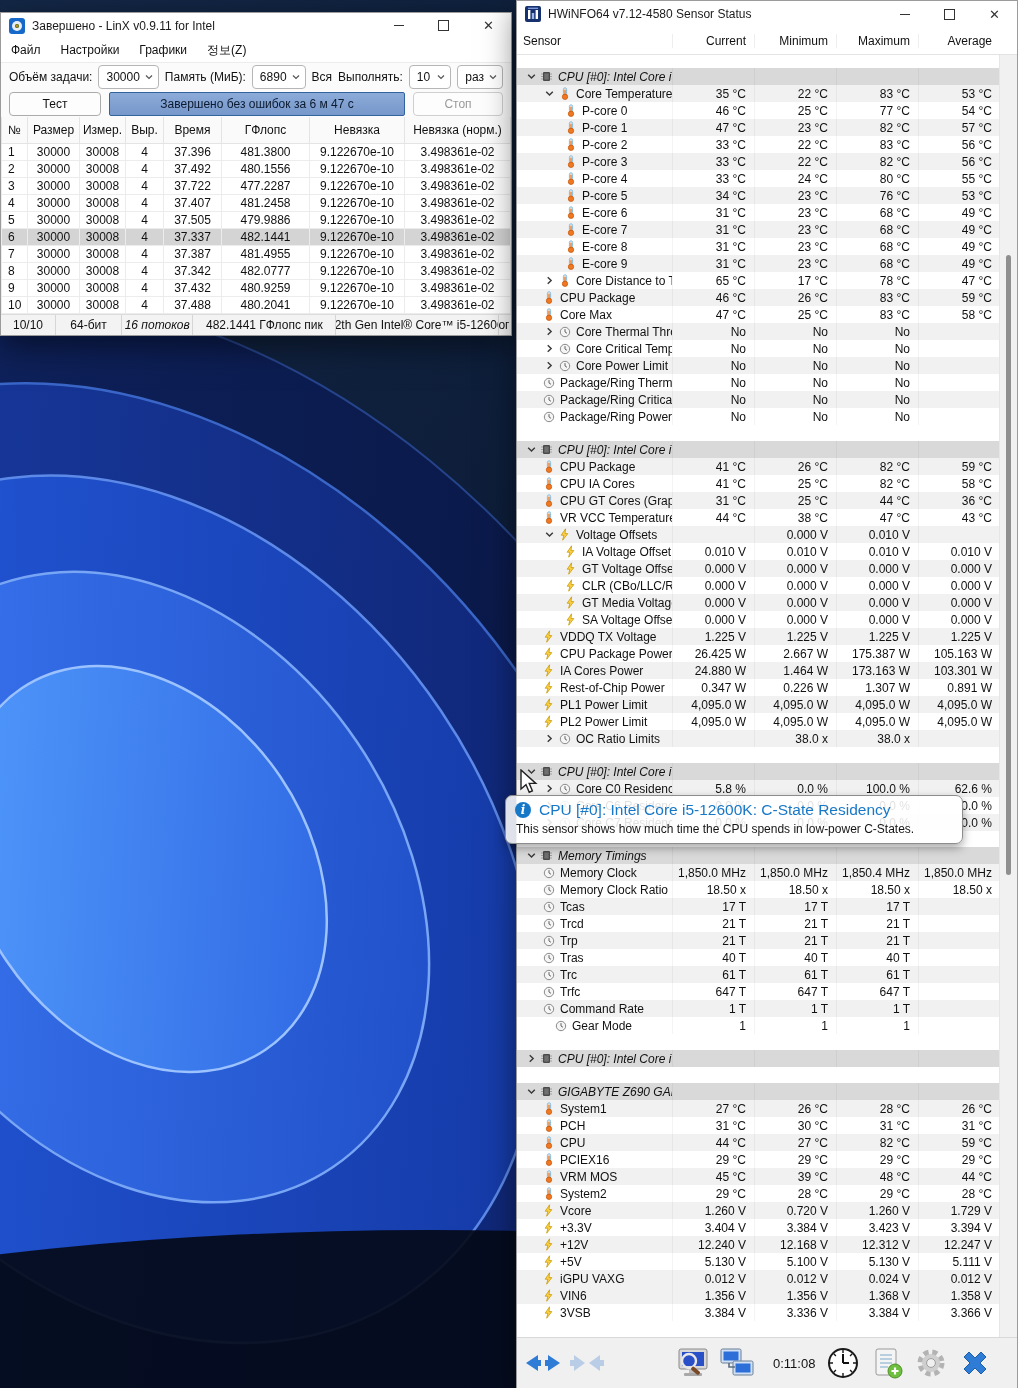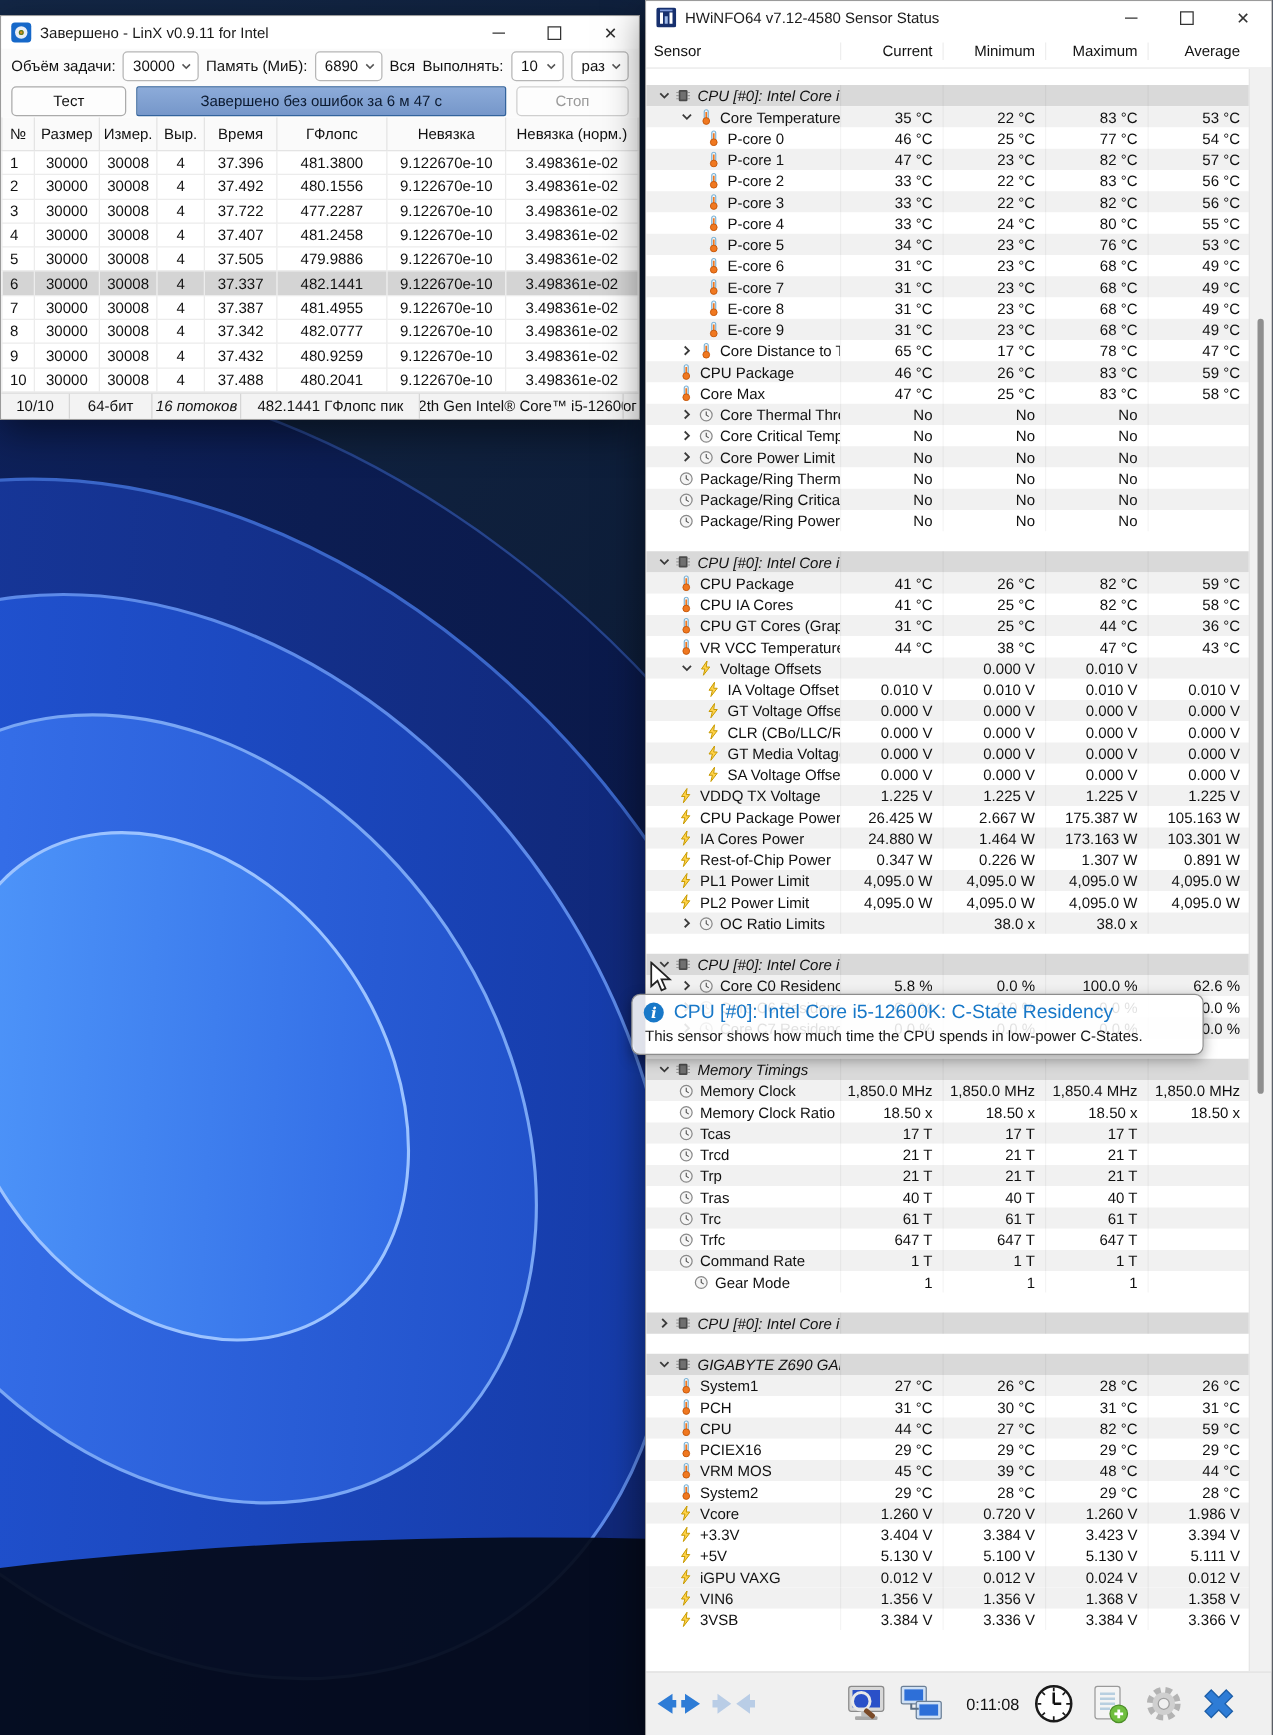--- a/index.html
+++ b/index.html
@@ -127,20 +127,26 @@
           <span class="mingl"></span>
         </span>
       <span class="capbtn">
           <span class="maxgl"></span>
         </span>
       <span class="capbtn">
           <span class="xgl">✕</span>
         </span>
     </div>
   </div>
+  <div class="menubar">
+      <span class="menuitem">Файл</span>
+      <span class="menuitem">Настройки</span>
+      <span class="menuitem">Графики</span>
+      <span class="menuitem">정보(Z)</span>
+    </div>
   <div class="ctlrow">
     <span>Объём задачи:</span>
     <span class="combo" style="width:62px">
       <span class="cv">30000</span>
       <svg width="10" height="10" viewBox="0 0 10 10">
           <path d="M2 3.5 L5 6.5 L8 3.5" fill="none" stroke="#555" stroke-width="1.2"></path>
         </svg>
     </span>
     <span>Память (МиБ):</span>
     <span class="combo" style="width:58px">
@@ -1390,35 +1396,49 @@
             <span class="icn">
               <svg width="11" height="13" viewBox="0 0 11 13">
                 <path d="M6.6 0.8 L2.2 7.2 H4.9 L3.7 12.2 L8.8 5.6 H6 Z" fill="#ffd24a" stroke="#c79a00" stroke-width="0.8"></path>
               </svg>
             </span>
             <span>Vcore</span>
           </div>
           <div class="val">1.260 V</div>
           <div class="val">0.720 V</div>
           <div class="val">1.260 V</div>
-          <div class="val">1.986 V</div>
+          <div class="val">1.729 V</div>
         </div>
         <div class="srow">
           <div class="sname" style="padding-left:24px">
             <span class="icn">
               <svg width="11" height="13" viewBox="0 0 11 13">
                 <path d="M6.6 0.8 L2.2 7.2 H4.9 L3.7 12.2 L8.8 5.6 H6 Z" fill="#ffd24a" stroke="#c79a00" stroke-width="0.8"></path>
               </svg>
             </span>
             <span>+3.3V</span>
           </div>
           <div class="val">3.404 V</div>
           <div class="val">3.384 V</div>
           <div class="val">3.423 V</div>
           <div class="val">3.394 V</div>
+        </div>
+        <div class="srow alt">
+          <div class="sname" style="padding-left:24px">
+            <span class="icn">
+              <svg width="11" height="13" viewBox="0 0 11 13">
+                <path d="M6.6 0.8 L2.2 7.2 H4.9 L3.7 12.2 L8.8 5.6 H6 Z" fill="#ffd24a" stroke="#c79a00" stroke-width="0.8"></path>
+              </svg>
+            </span>
+            <span>+12V</span>
+          </div>
+          <div class="val">12.240 V</div>
+          <div class="val">12.168 V</div>
+          <div class="val">12.312 V</div>
+          <div class="val">12.247 V</div>
         </div>
         <div class="srow">
           <div class="sname" style="padding-left:24px">
             <span class="icn">
               <svg width="11" height="13" viewBox="0 0 11 13">
                 <path d="M6.6 0.8 L2.2 7.2 H4.9 L3.7 12.2 L8.8 5.6 H6 Z" fill="#ffd24a" stroke="#c79a00" stroke-width="0.8"></path>
               </svg>
             </span>
             <span>+5V</span>
           </div>

